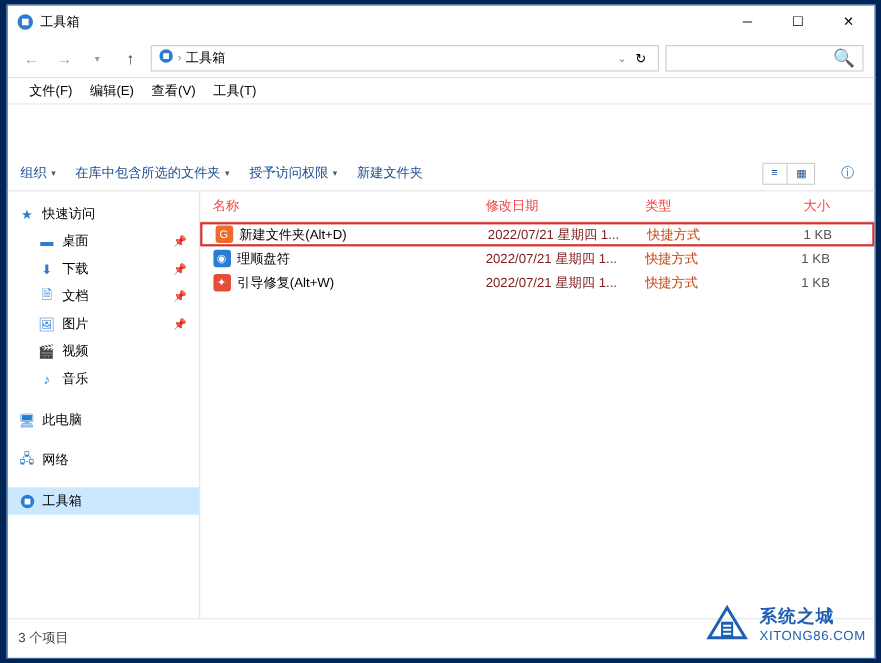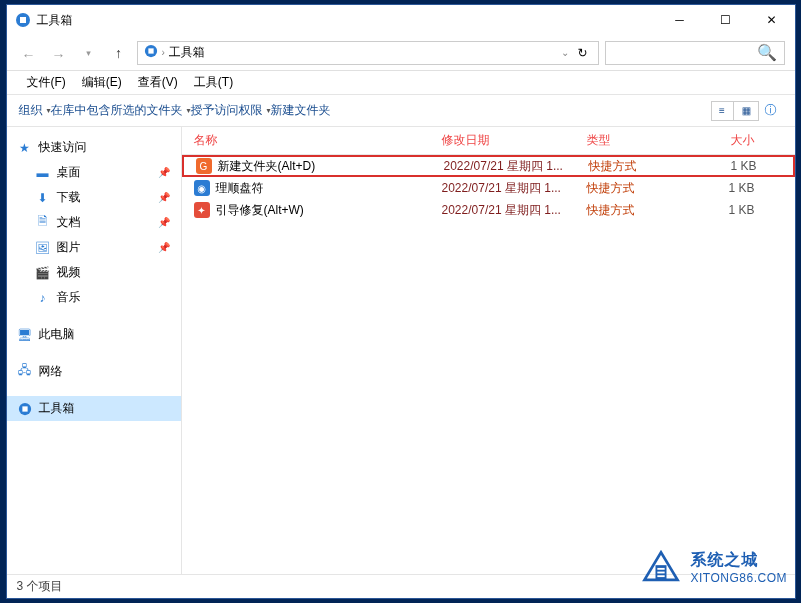--- a/index.html
+++ b/index.html
@@ -11,21 +11,21 @@
     .win-controls { display: flex; }
     .win-controls span { width: 46px; height: 30px; display: flex; align-items: center; justify-content: center; font-size: 12px; }
     .addressbar { height: 36px; display: flex; align-items: center; padding: 0 10px; gap: 6px; border-bottom: 1px solid #e0e0e0; }
     .nav-arrow { width: 24px; height: 24px; display: flex; align-items: center; justify-content: center; color: #999; font-size: 14px; }
     .nav-arrow.active { color: #333; }
     .crumb-box { flex: 1; border: 1px solid #ccc; height: 24px; display: flex; align-items: center; padding: 0 6px; gap: 4px; font-size: 12px; }
     .crumb-box .sep { color: #888; font-size: 10px; }
     .crumb-tail { display: flex; align-items: center; gap: 8px; margin-left: auto; padding-right: 4px; }
     .search-box { width: 180px; border: 1px solid #ccc; height: 24px; display: flex; align-items: center; justify-content: flex-end; padding: 0 6px; color: #888; }
     .menubar { height: 24px; display: flex; align-items: center; padding: 0 20px; gap: 16px; font-size: 12px; border-bottom: 1px solid #e5e5e5; }
-    .toolbar { height: 32px; display: flex; align-items: center; padding: 0 12px; font-size: 12px; color: #1a4d8f; border-bottom: 1px solid #e5e5e5; }
+    .toolbar { height: 32px; display: flex; align-items: center; padding: 0 12px; gap: 18px; font-size: 12px; color: #1a4d8f; border-bottom: 1px solid #e5e5e5; margin-top: 47px; }
     .toolbar .tb-item { display: flex; align-items: center; gap: 4px; }
     .toolbar .dd { font-size: 8px; color: #555; }
     .toolbar .spacer { flex: 1; }
     .toolbar .icon-btn { width: 24px; display: flex; justify-content: center; }
     .body { flex: 1; display: flex; overflow: hidden; }
     .sidebar { width: 175px; border-right: 1px solid #e5e5e5; padding: 8px 0; font-size: 12px; overflow-y: auto; }
     .side-group { margin-bottom: 12px; }
     .side-head { display: flex; align-items: center; padding: 4px 10px; gap: 6px; }
     .side-item { display: flex; align-items: center; padding: 4px 10px 4px 28px; gap: 6px; }
     .side-item .pin { margin-left: auto; color: #888; font-size: 10px; }
@@ -38,21 +38,21 @@
     .col-type { width: 110px; }
     .col-size { width: 70px; text-align: right; padding-right: 12px; }
     .files { flex: 1; }
     .row { display: flex; font-size: 12px; height: 22px; align-items: center; }
     .row.highlight { border: 2px solid #d9302c; }
     .row .rn { width: 260px; padding-left: 12px; display: flex; align-items: center; gap: 6px; }
     .row .rd { width: 145px; color: #7f1d1d; }
     .row .rt { width: 110px; color: #c2410c; }
     .row .rs { width: 70px; text-align: right; padding-right: 12px; color: #555; }
     .fi { width: 16px; height: 16px; display: inline-flex; align-items: center; justify-content: center; border-radius: 3px; font-size: 10px; color: #fff; }
-    .statusbar { height: 24px; border-top: 1px solid #e5e5e5; display: flex; align-items: center; padding: 0 10px; font-size: 12px; color: #444; }
+    .statusbar { height: 36px; border-top: 1px solid #e5e5e5; display: flex; align-items: center; padding: 0 10px; font-size: 12px; color: #444; }
     .watermark { position: absolute; right: 14px; bottom: 14px; display: flex; align-items: center; gap: 8px; }
     .watermark .wm-logo { width: 44px; height: 44px; }
     .watermark .wm-text { display: flex; flex-direction: column; }
     .watermark .wm-cn { font-size: 16px; font-weight: bold; color: #1e5fb3; letter-spacing: 1px; }
     .watermark .wm-en { font-size: 12px; color: #1e5fb3; letter-spacing: 0.5px; }
     .view-icons { display: flex; gap: 2px; border: 1px solid #ccc; height: 20px; }
     .view-icons span { width: 22px; display: flex; align-items: center; justify-content: center; font-size: 10px; border-right: 1px solid #ccc; }
     .view-icons span:last-child { border-right: none; }
   </style>
 </head>

